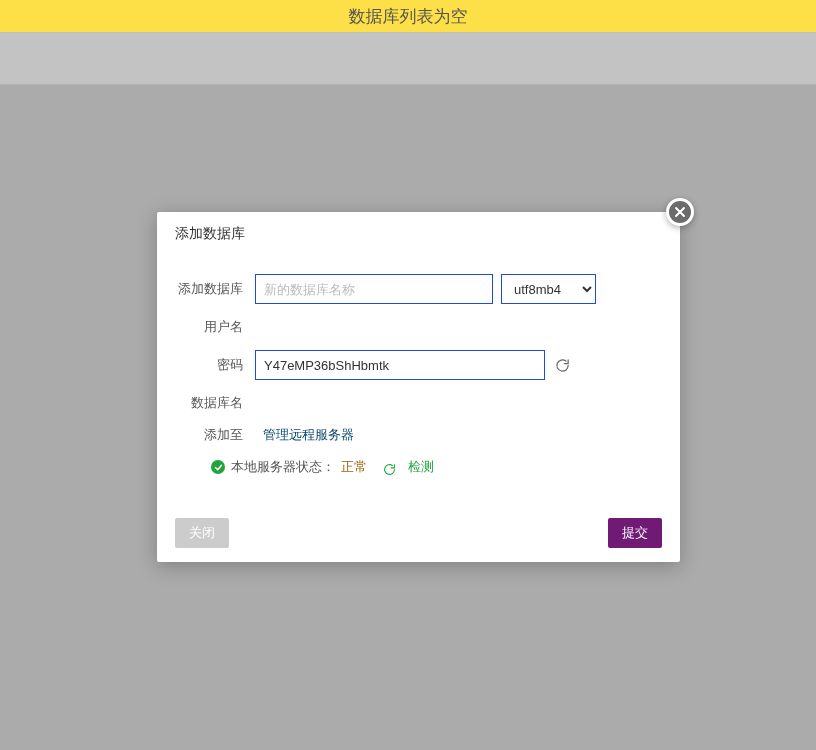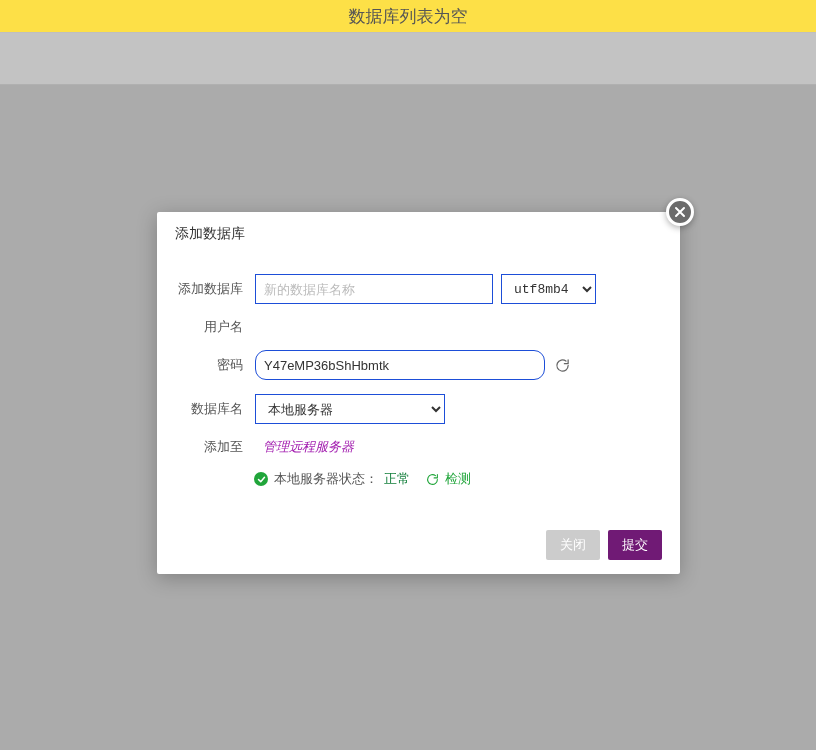--- a/index.html
+++ b/index.html
@@ -72,77 +72,76 @@
       padding: 0 8px;
       font-size: 13px;
       color: #333;
       background: #fff;
       font-family: inherit;
     }
     input[type="text"]::placeholder {
       color: #bbb;
     }
     .input-dbname { width: 238px; }
-    .select-charset { width: 95px; font-family: Liberation Mono, monospace; }
+    .select-charset { width: 95px; }
     .input-user { width: 238px; }
-    .input-pass { width: 290px; border-radius: 11px; }
+    .input-pass { width: 290px; }
     .select-access { width: 190px; }
     .select-addto { width: 238px; }
     .refresh-icon {
       width: 18px;
       height: 18px;
       cursor: pointer;
       display: flex;
       align-items: center;
       justify-content: center;
       color: #666;
     }
     .link-green {
-      color: #a21caf;
+      color: #0c4a6e;
       font-size: 13px;
       cursor: pointer;
       margin-left: 8px;
-      font-style: italic;
     }
     .status-row {
       display: flex;
       align-items: center;
-      margin-left: 79px;
+      margin-left: 36px;
       margin-top: 4px;
       gap: 6px;
       font-size: 13px;
       color: #555;
       font-family: Liberation Mono, monospace;
     }
     .status-icon-ok {
       width: 14px;
       height: 14px;
       border-radius: 50%;
       background: #20a53a;
       display: flex;
       align-items: center;
       justify-content: center;
       color: #fff;
       font-size: 10px;
     }
     .status-normal {
-      color: #15803d;
+      color: #a16207;
     }
     .check-icon-small {
       color: #20a53a;
       margin-left: 10px;
       display: inline-flex;
-      align-items: center;
-      gap: 6px;
+      align-items: flex-end;
+      gap: 12px;
       cursor: pointer;
     }
     .modal-footer {
       padding: 14px 18px;
       display: flex;
-      justify-content: flex-end;
+      justify-content: space-between;
       gap: 8px;
       margin-top: 20px;
     }
     .btn {
       height: 30px;
       padding: 0 14px;
       border: none;
       border-radius: 2px;
       font-size: 13px;
       cursor: pointer;
@@ -214,25 +213,20 @@
           <svg width="15" height="15" viewBox="0 0 24 24" fill="none" stroke="#666" stroke-width="2" stroke-linecap="round" stroke-linejoin="round">
               <path d="M21 12a9 9 0 1 1-3.5-7.1"></path>
               <polyline points="21 3 21 9 15 9"></polyline>
             </svg>
         </span>
       </div>
     </div>
 
     <div class="form-row">
       <div class="form-label">数据库名</div>
-      <div class="row-content">
-        <select class="select-access">
-          <option>本地服务器</option>
-        </select>
-      </div>
     </div>
 
     <div class="form-row">
       <div class="form-label">添加至</div>
       <div class="row-content">
         <span class="link-green">管理远程服务器</span>
       </div>
     </div>
 
     <div class="status-row">

